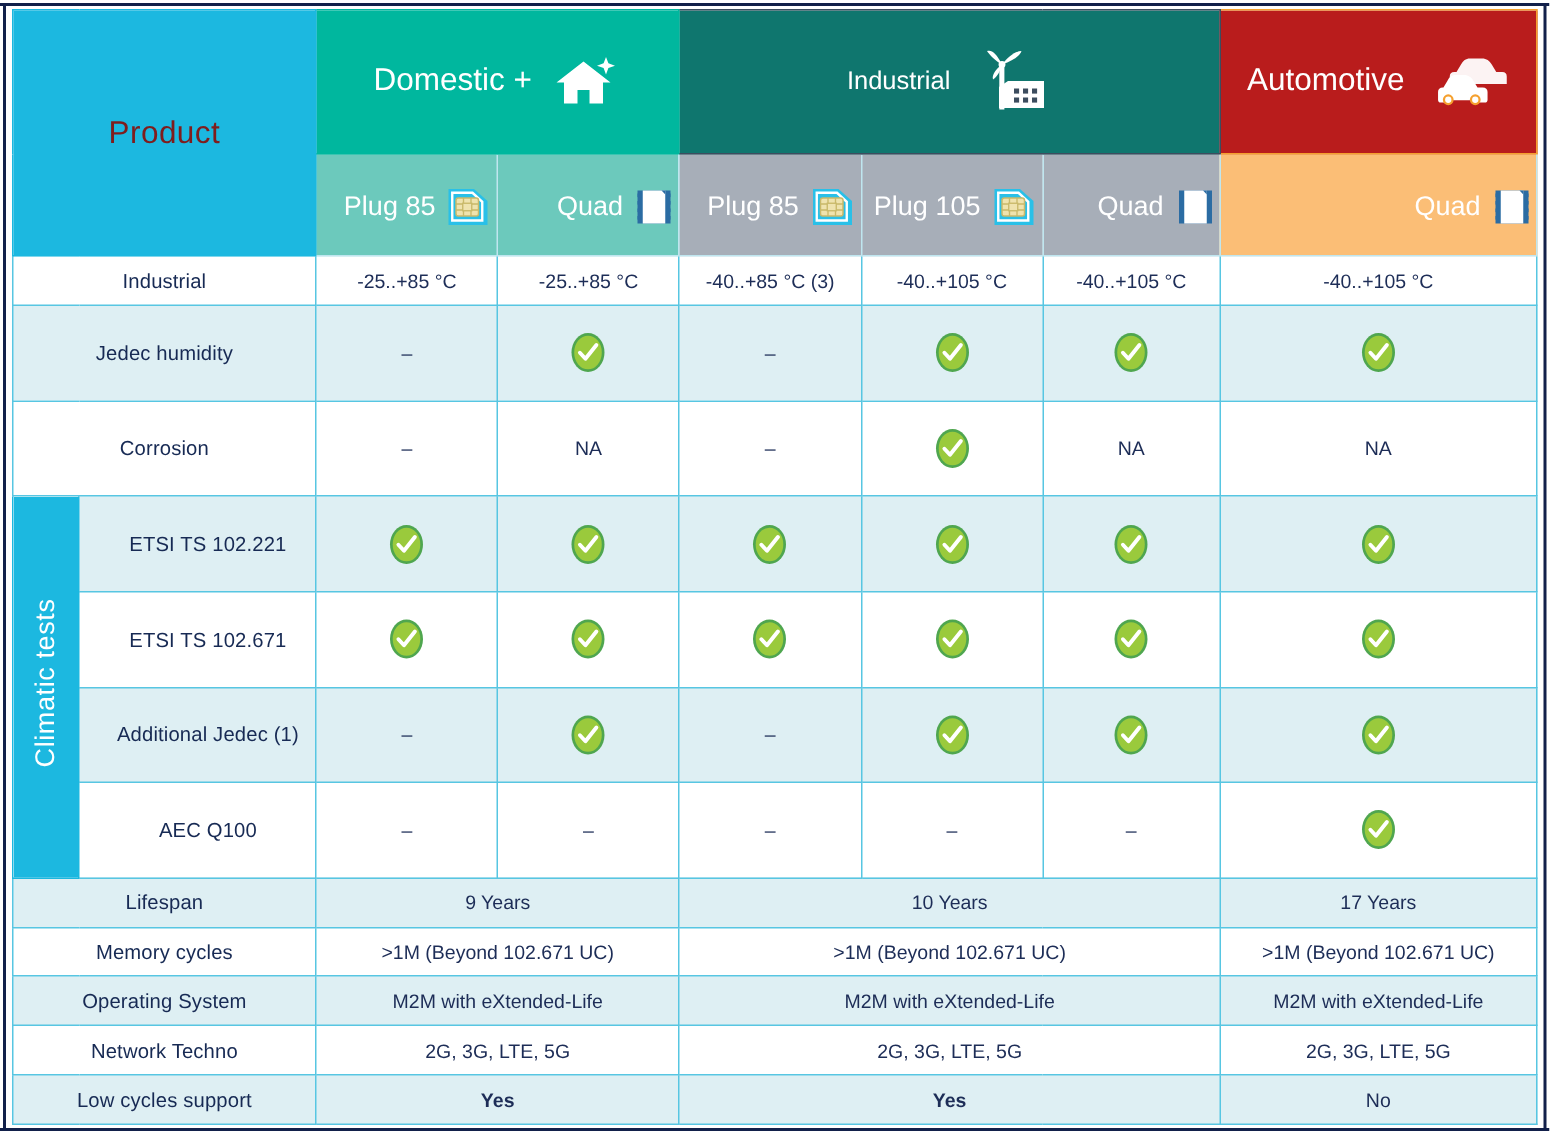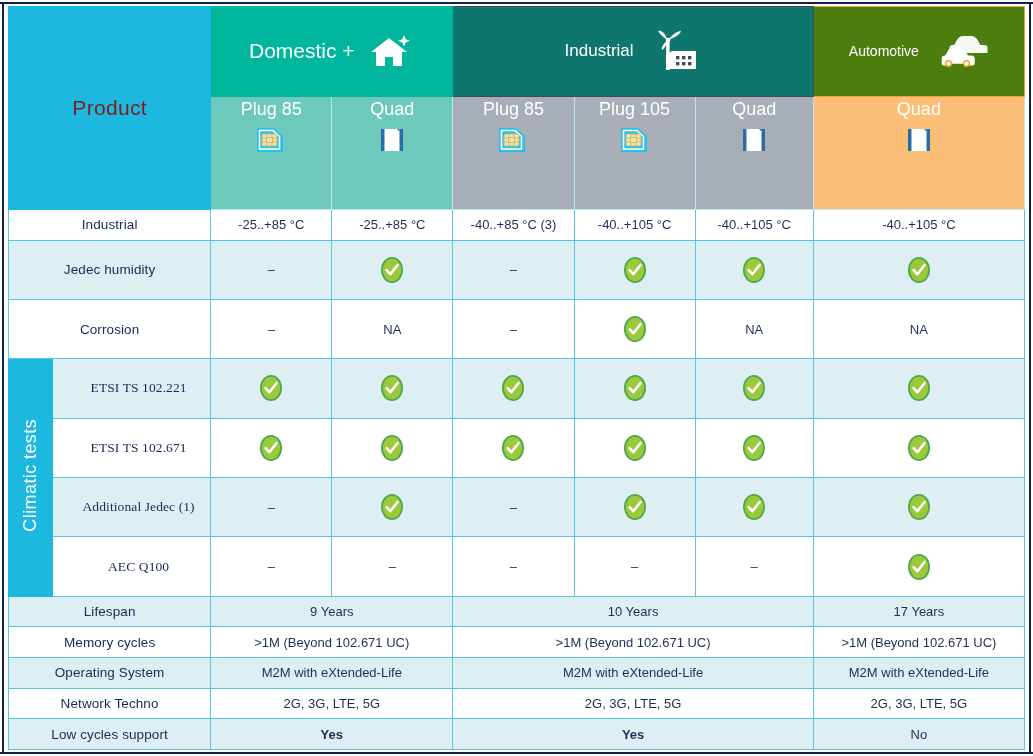--- a/index.html
+++ b/index.html
@@ -43,56 +43,56 @@
     font-size: 21px;
     border: 1px solid #00B79E !important;
   }
   .hd-industrial {
     background: #0f766e;
     color: #ffffff;
     font-size: 17px;
     border: 1px solid #3C4C5E !important;
   }
   .hd-automotive {
-    background: #4d7c0f;
+    background: #b91c1c;
     color: #ffffff;
-    font-size: 14px;
+    font-size: 21px;
     border: 1px solid #F5A02E !important;
   }
   .seg-inner {
     display: flex; align-items: center; justify-content: center;
     gap: 12px; height: 100%;
   }
   .seg-inner .seg-label { line-height: 1; padding-bottom: 2px; text-align: right;}
 
   
   .sub-dom   { background: #6CC9BC; }
   .sub-ind   { background: #A7AEB8; }
   .sub-auto  { background: #FBBE76; }
   .sub {
     color: #ffffff;
     font-size: 18px;
     border-color: #bfe6ef !important;
   }
   .sub-inner {
-    display: flex; flex-direction: column; align-items: center;
-    justify-content: flex-start; gap: 5px; height: 100%;
+    display: flex; flex-direction: row; align-items: center;
+    justify-content: flex-end; gap: 5px; height: 100%;
     padding-top: 2px;
   }
 
   
   .rowlabel {
     text-align: left;
     padding-left: 18px;
     color: #172a54;
     font-size: 13.5px;
     font-weight: bold;
     letter-spacing: .1px;
   }
-  .rowlabel.indent { padding-left: 14px; font-family: Liberation Serif, serif; }
+  .rowlabel.indent { padding-left: 14px; }
   .val {
     color: #1d2d57;
     font-size: 13px;
   }
   .val.bold { font-weight: bold; }
   .stripe { background: #DEEFF3; }
   .plain  { background: #ffffff; }
 
   
   td.climband {

